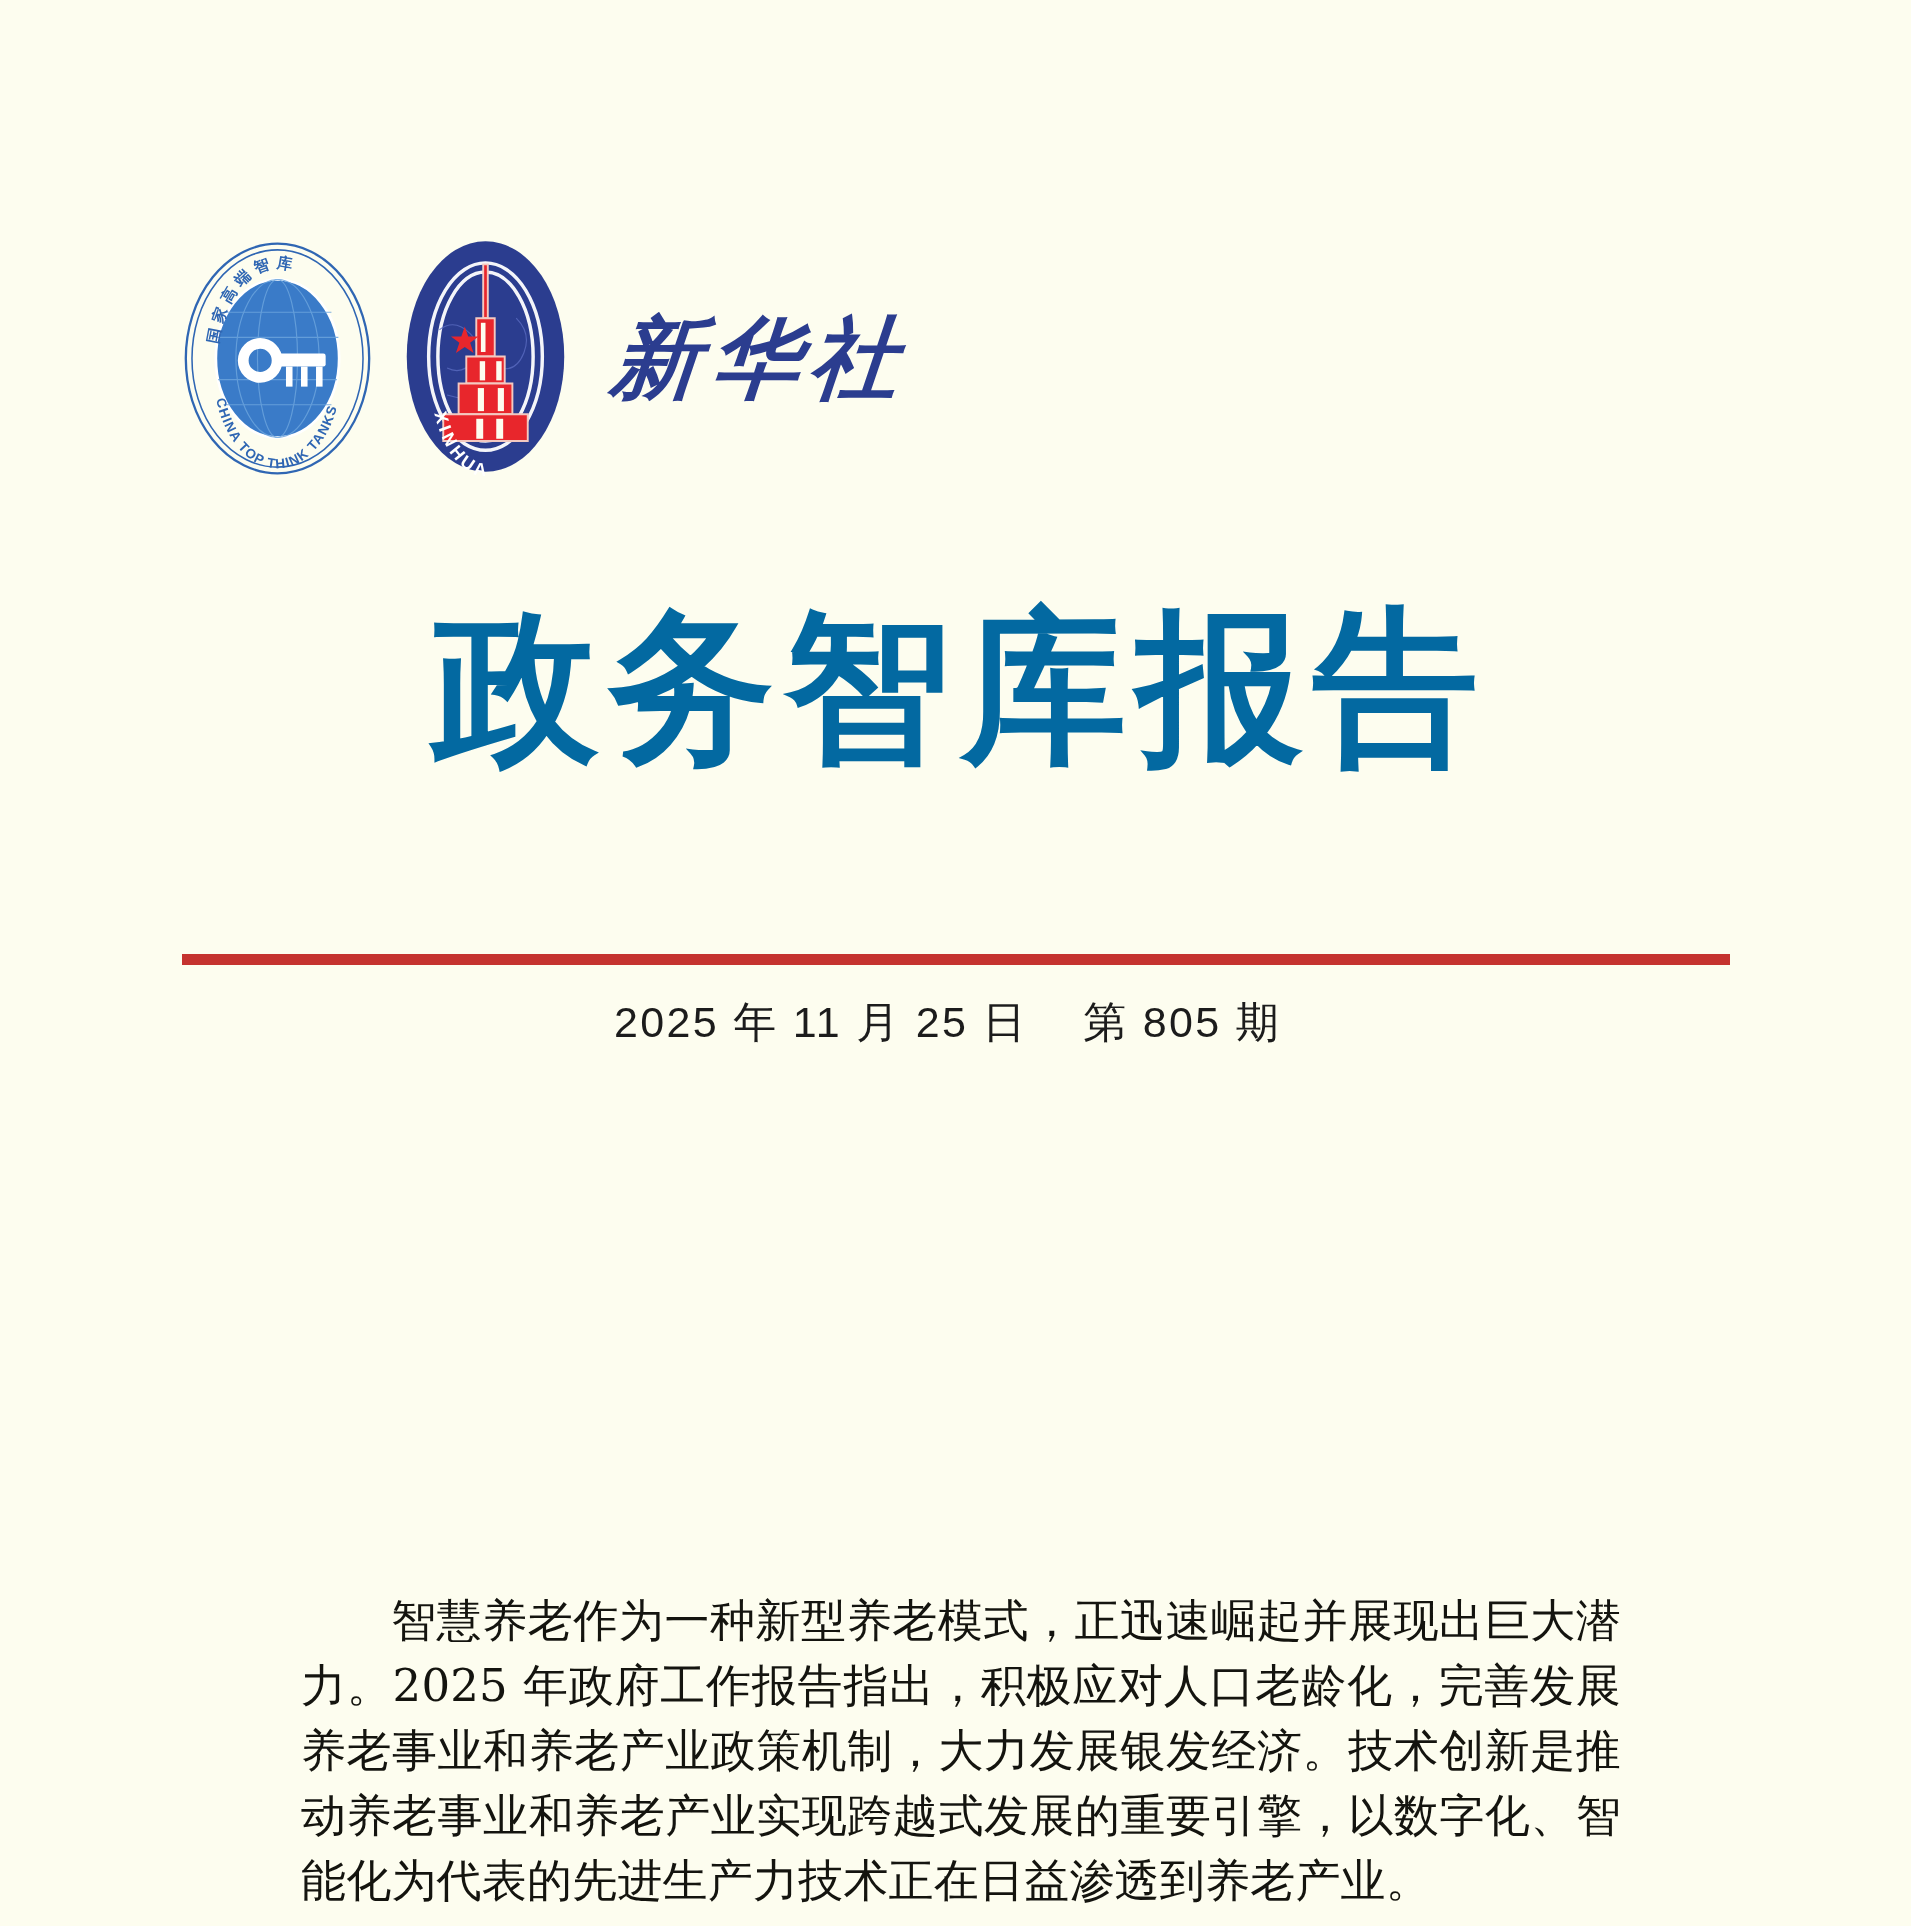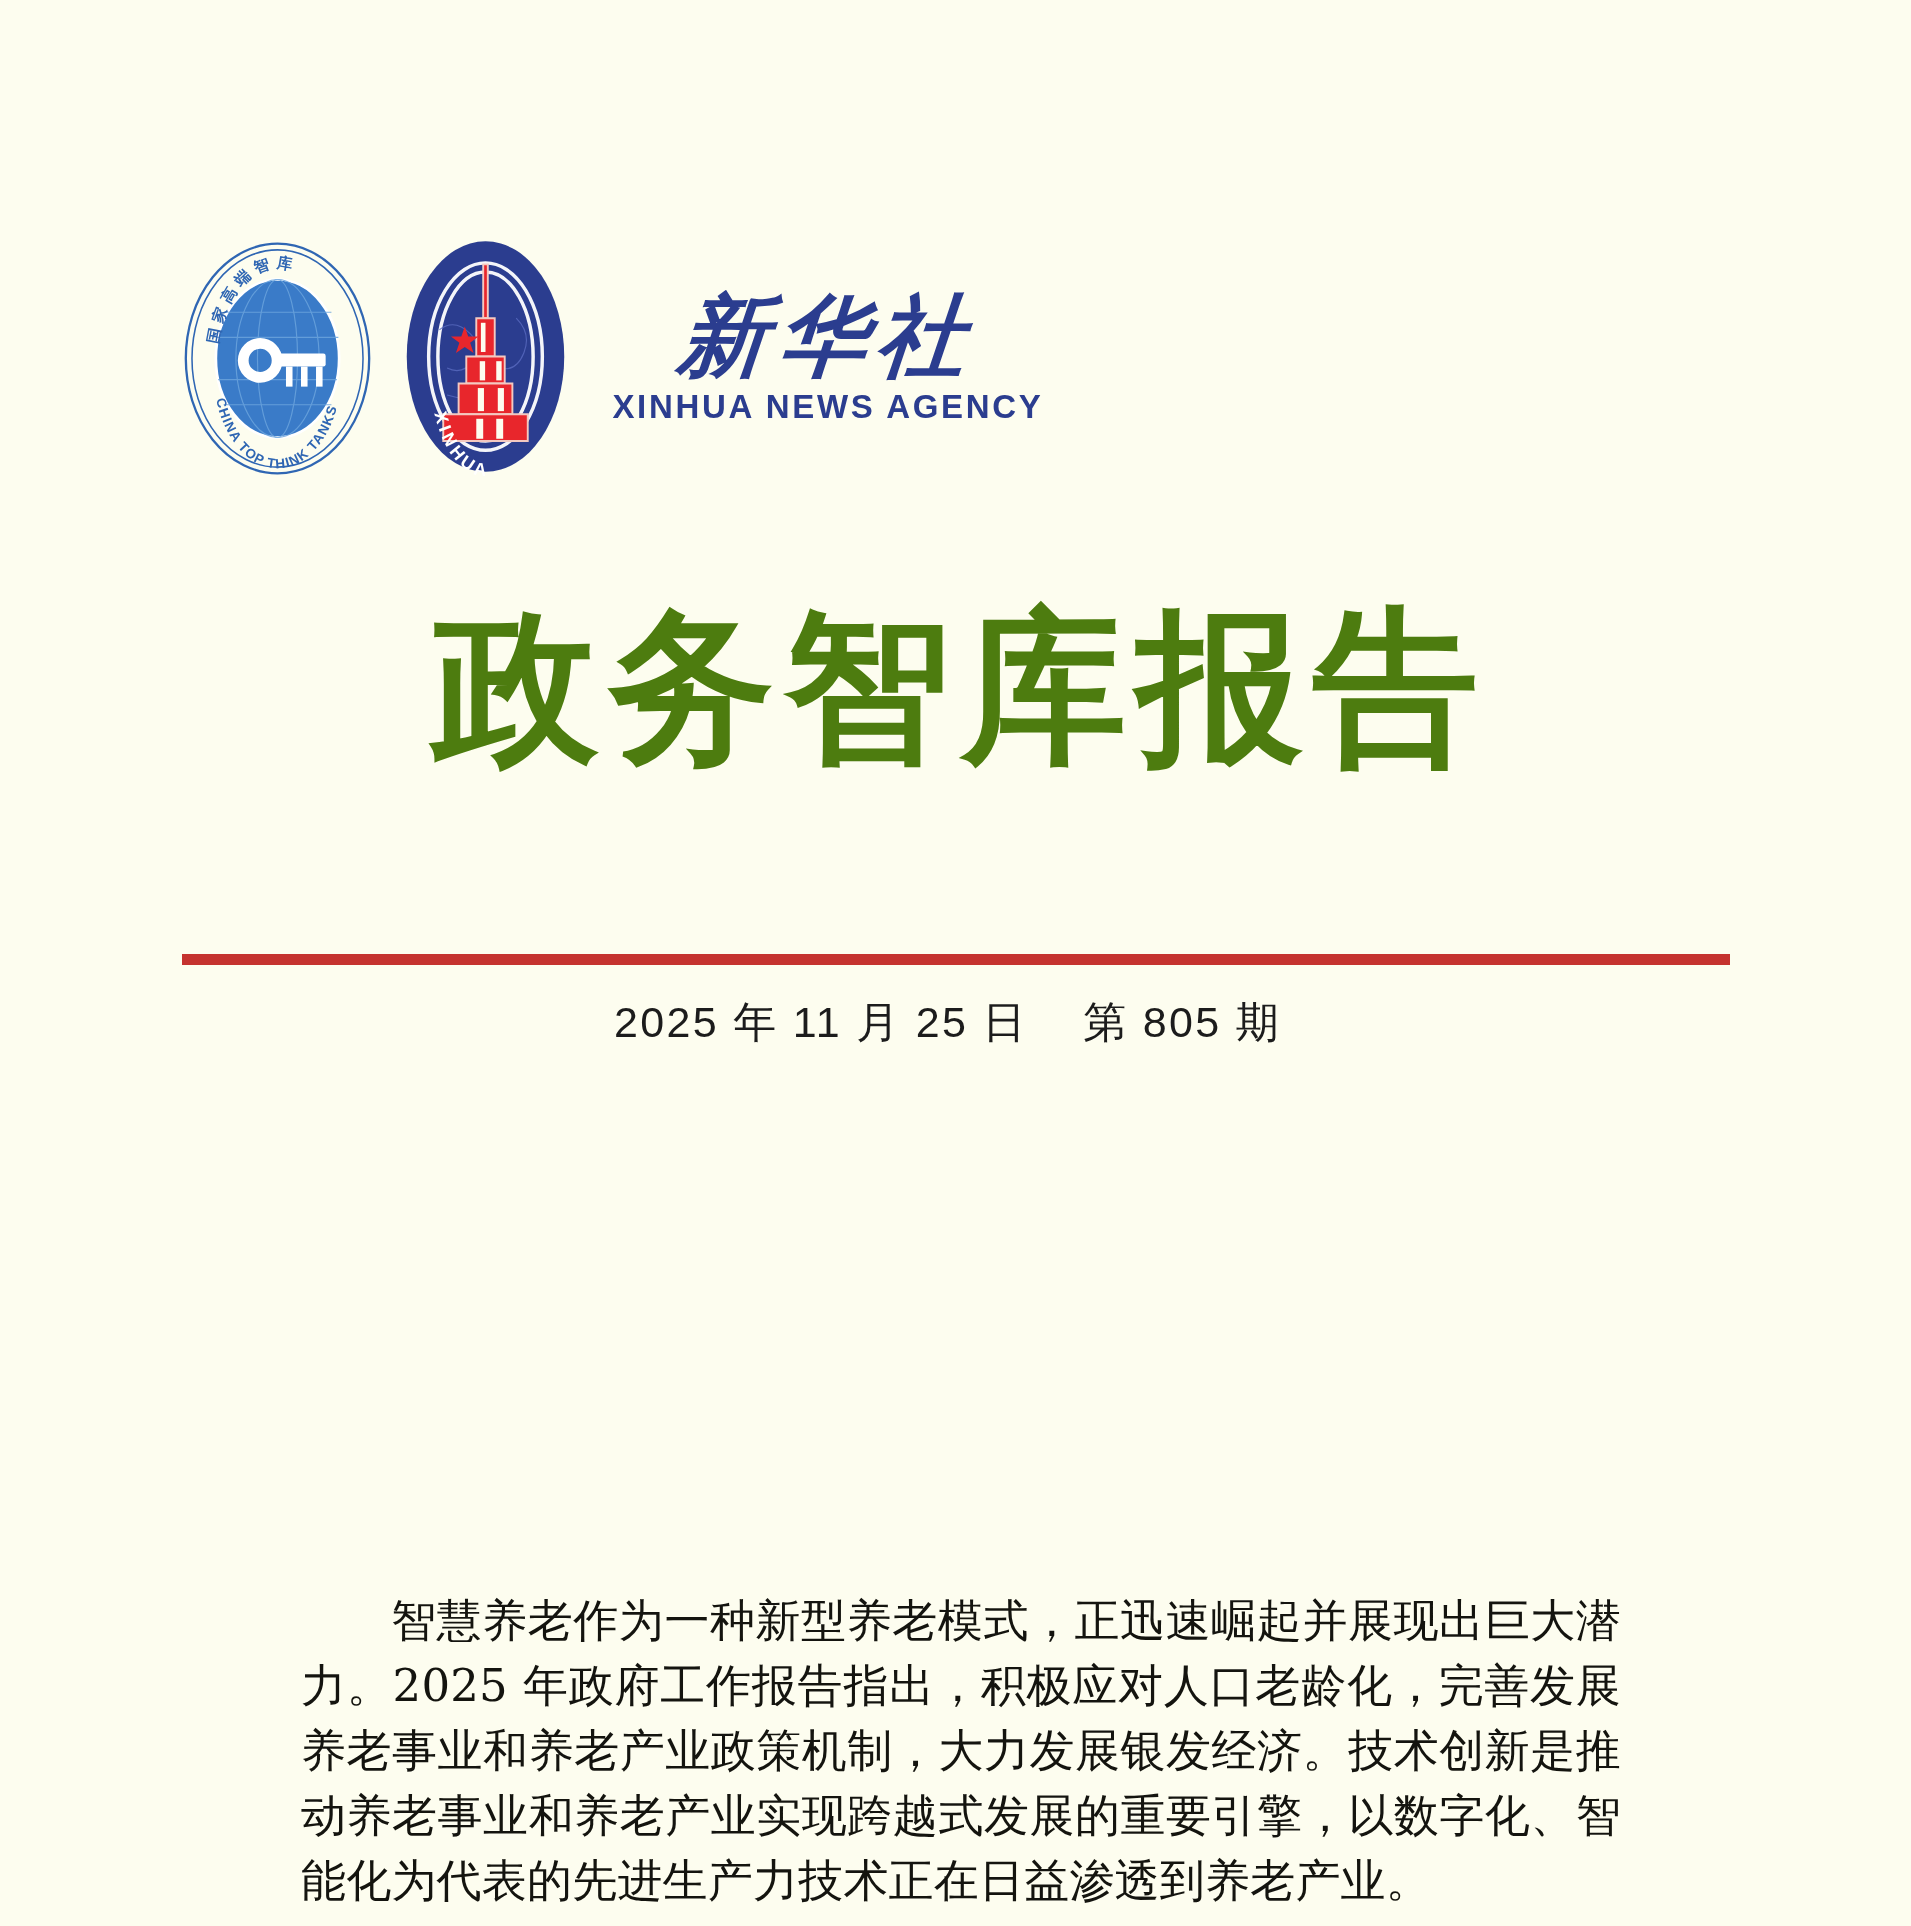--- a/index.html
+++ b/index.html
@@ -81,21 +81,21 @@
   
   .report-title {
     position: absolute;
     left: 0;
     right: 0;
     top: 601px;
     text-align: center;
     font-family: "DejaVu Sans", "Liberation Sans", sans-serif;
     font-size: 166px;
     font-weight: 700;
-    color: #4d7c0f;
+    color: #0369a1;
     letter-spacing: 10px;
     line-height: 1.05;
     text-indent: 10px;
     white-space: nowrap;
   }
 
   
   .red-rule {
     position: absolute;
     left: 182px;
@@ -237,21 +237,20 @@
 
         <polygon points="166,222 175,248 202,248 180,264 189,291 166,275 143,291 152,264 130,248 157,248" fill="#e8262c"></polygon>
         <text font-family="Liberation Sans, sans-serif" font-size="46" font-weight="700" fill="#ffffff" letter-spacing="10">
           <textPath href="#xhArc" startOffset="14%">XINHUA</textPath>
         </text>
       </svg>
     </div>
 
     <div class="xinhua-wordmark">
       <div class="xinhua-cn">新华社</div>
-      <div class="xinhua-en">XINHUA NEWS AGENCY</div>
     </div>
   </div>
 
   <div class="report-title">政务智库报告</div>
 
   <div class="red-rule"></div>
 
   <div class="issue-line">
     <span>2025 年</span>
     <span>11 月</span>

